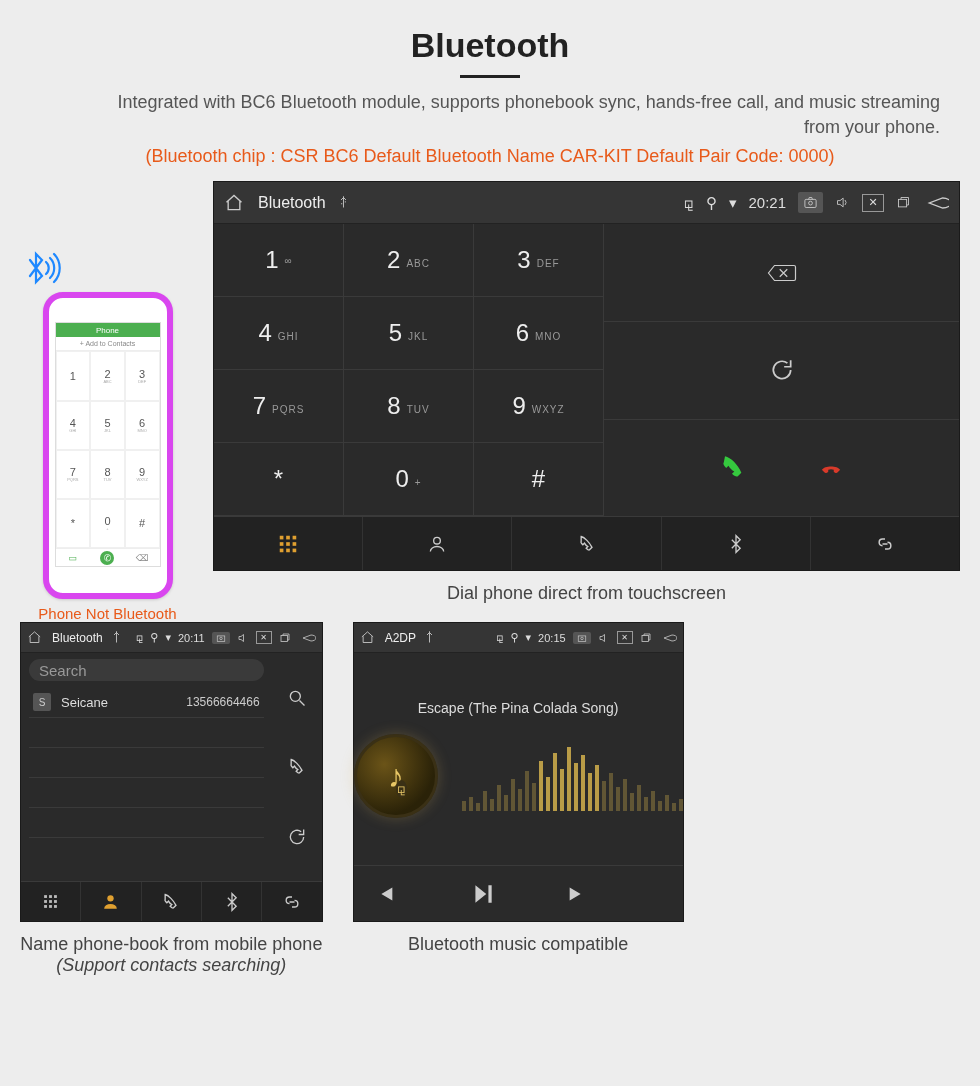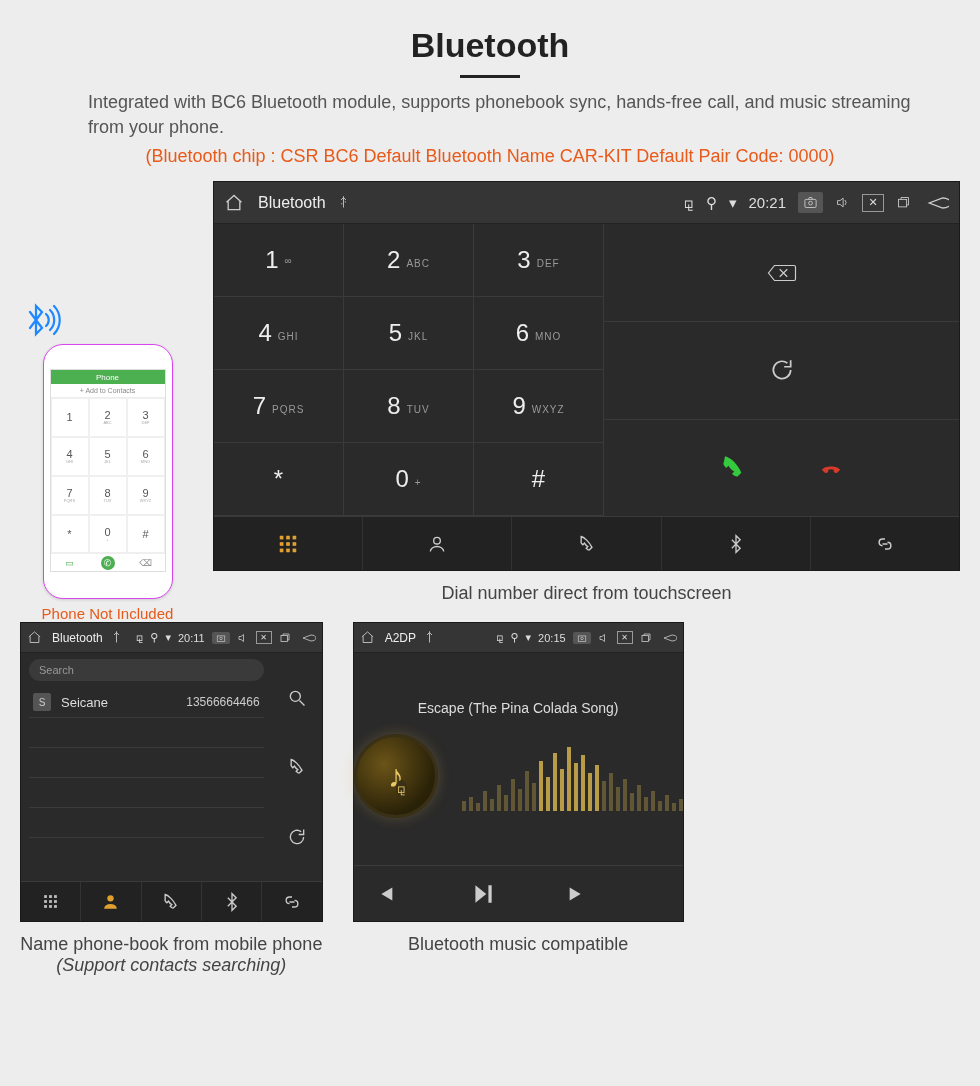--- a/index.html
+++ b/index.html
@@ -18,21 +18,21 @@
     color: #222;
     padding-top: 26px;
   }
   .underline {
     width: 60px;
     height: 3px;
     background: #222;
     margin: 10px auto 12px;
   }
   .desc {
-    text-align: left;
+    text-align: right;
     font-size: 18px;
     color: #555;
     line-height: 1.4;
     padding: 0 40px;
     margin-left: 48px;
   }
   .specs {
     text-align: center;
     font-size: 18px;
     color: #e85a1a;
@@ -50,23 +50,23 @@
   }
   .bt-signal {
     font-size: 30px;
     color: #1e88ff;
     text-align: right;
     padding-right: 36px;
     margin-bottom: -6px;
   }
   .phone-frame {
     width: 130px;
-    height: 255px;
+    height: 307px;
     background: #fff;
-    border: 1px solid #d946ef;
+    border: 6px solid #d946ef;
     border-radius: 20px;
     margin: 12px auto 6px;
     padding: 24px 6px 26px;
     display: flex; flex-direction: column;
     box-shadow: 0 1px 3px rgba(0,0,0,.15);
   }
   .phone-screen {
     flex: 1;
     border: 1px solid #ddd;
     background: #fff;
@@ -150,21 +150,21 @@
     flex:1; background:#2a2a2a; color:#ddd; height:300px;
     display:flex; flex-direction:column; border:1px solid #1a1a1a;
   }
   .panel .statusbar { height:30px; font-size:11px; gap:6px; padding:0 6px;}
   .panel .statusbar .title{font-size:12px;}
   .panel .status-icons { gap:7px; font-size:11px;}
   .panel .status-icons .boxed{width:16px;height:13px;font-size:8px;}
 
   .contacts-body { flex:1; display:flex; }
   .contacts-left { flex:1; padding:6px 8px; display:flex; flex-direction:column; }
-  .search-box { background:#3a3a3a; border-radius:12px; height:22px; display:flex; align-items:center; padding:0 10px; font-size:11px; color:#999; margin-bottom:6px;}
+  .search-box { background:#3a3a3a; border-radius:12px; height:22px; display:flex; align-items:center; padding:0 10px; font-size:15px; color:#999; margin-bottom:6px;}
   .contact-row { display:flex; align-items:center; gap:10px; padding:6px 4px; border-bottom:1px solid #3a3a3a; font-size:13px;}
   .contact-row .avatar-s { width:18px; height:18px; background:#555; color:#ccc; display:flex; align-items:center; justify-content:center; font-size:10px; border-radius:2px;}
   .contact-row .num { margin-left:auto; color:#ccc; font-size:12px;text-align:right;}
   .empty-row { height:30px; border-bottom:1px solid #3a3a3a;}
   .contacts-right { width:50px; display:flex; flex-direction:column; align-items:center; justify-content:space-around; padding:10px 0; font-size:18px; color:#bbb;}
   .panel .tabbar { height:40px; font-size:17px;}
 
   .music-body { flex:1; display:flex; flex-direction:column; align-items:center; justify-content:center; position:relative;}
   .song-title { font-size:14px; color:#ddd; margin-bottom:18px;}
   .music-row { display:flex; align-items:center; gap:24px;}
@@ -229,21 +229,21 @@
             <div>0<small>+</small></div>
             <div>#</div>
           </div>
         <div class="phone-bottom">
           <span style="color:#4caf50;">▭</span>
           <span style="background:#4caf50;color:#fff;">✆</span>
           <span style="color:#888;">⌫</span>
         </div>
       </div>
     </div>
-    <div class="phone-caption">Phone Not Included</div>
+    <div class="phone-caption">Phone Not Bluetooth</div>
   </div>
 
   <div style="flex:1;">
     <div class="headunit">
       <div class="statusbar">
         <span>
             <svg class="ico" viewBox="0 0 24 24">
               <path d="M3 11 L12 3 L21 11 M5 10 V20 H19 V10"></path>
             </svg>
           </span>
@@ -394,21 +394,21 @@
               <path d="M7 7 L17 17 L12 22 L12 2 L17 7 L7 17"></path>
             </svg>
           </div>
         <div class="tab">
             <svg class="ico" viewBox="0 0 24 24" width="26" height="22">
               <path d="M9 14 a4 4 0 0 1 0-8 h3 M15 10 a4 4 0 0 1 0 8 h-3 M9 12 h6" stroke-width="1.8"></path>
             </svg>
           </div>
       </div>
     </div>
-    <div class="caption-center">Dial number direct from touchscreen</div>
+    <div class="caption-center">Dial phone direct from touchscreen</div>
   </div>
 </div>
 
 <div class="row2">
 
   <div>
     <div class="panel">
       <div class="statusbar">
         <span>
             <svg class="ico ico-sm" viewBox="0 0 24 24">

